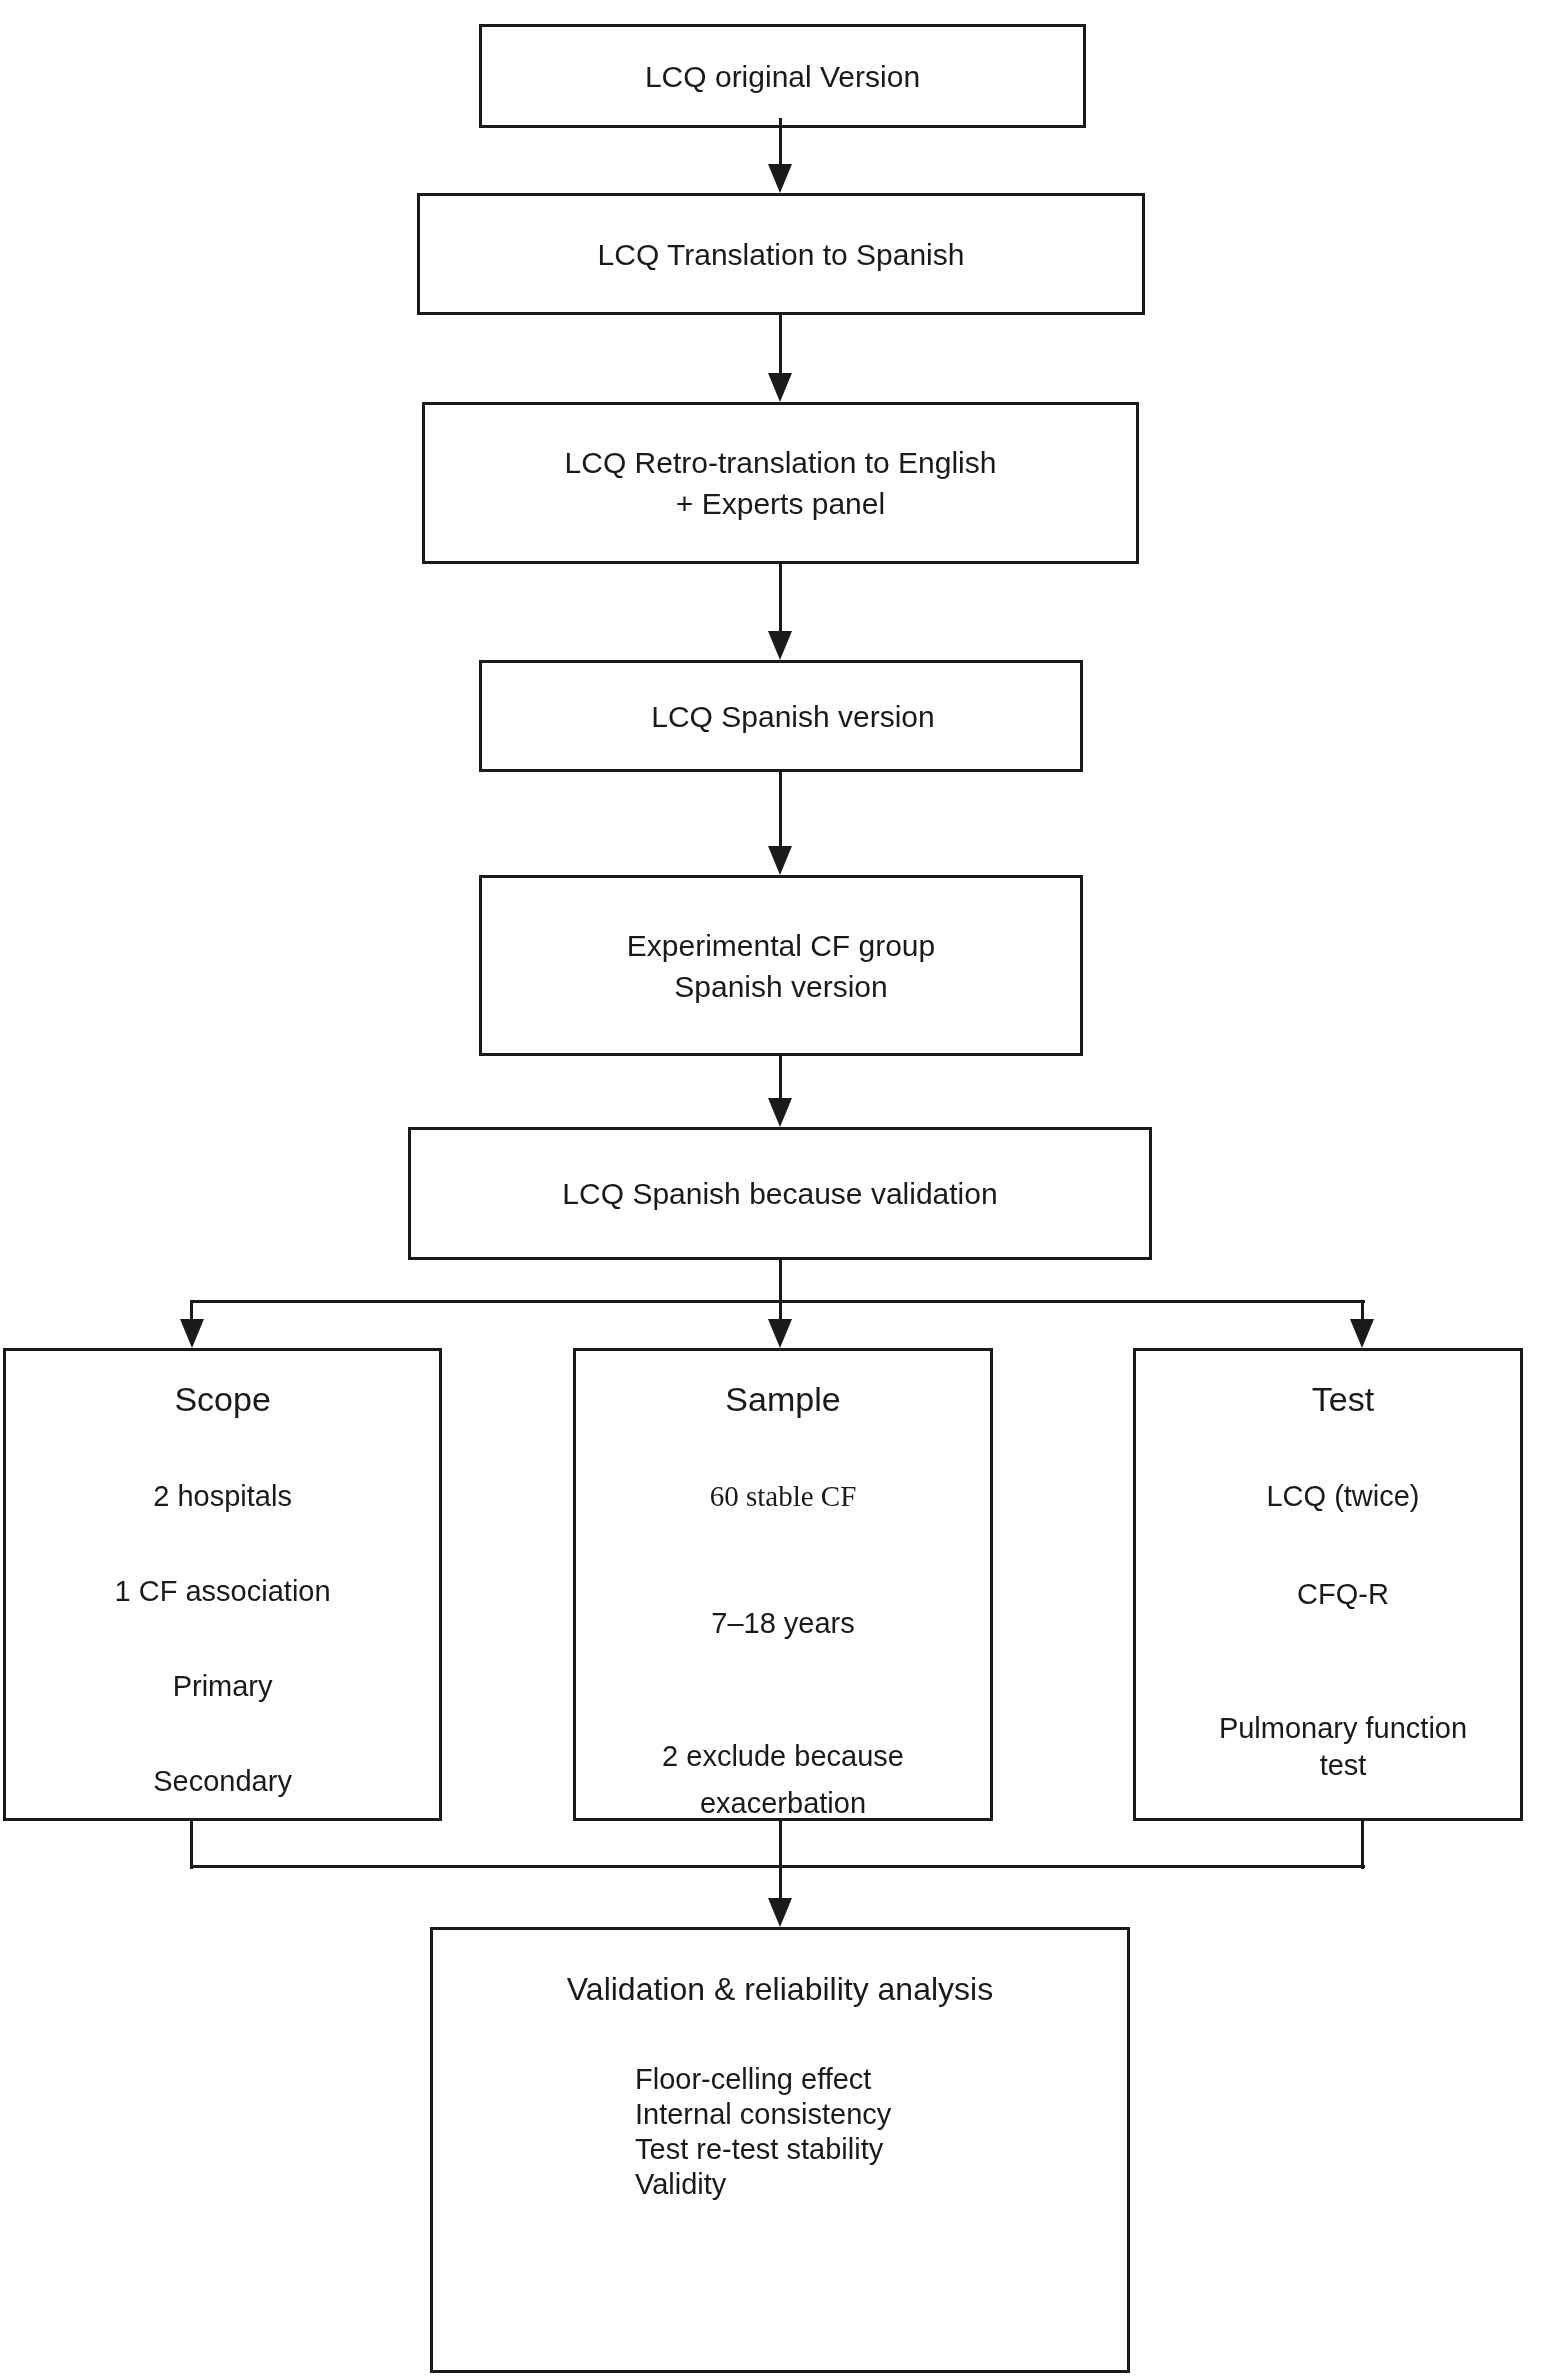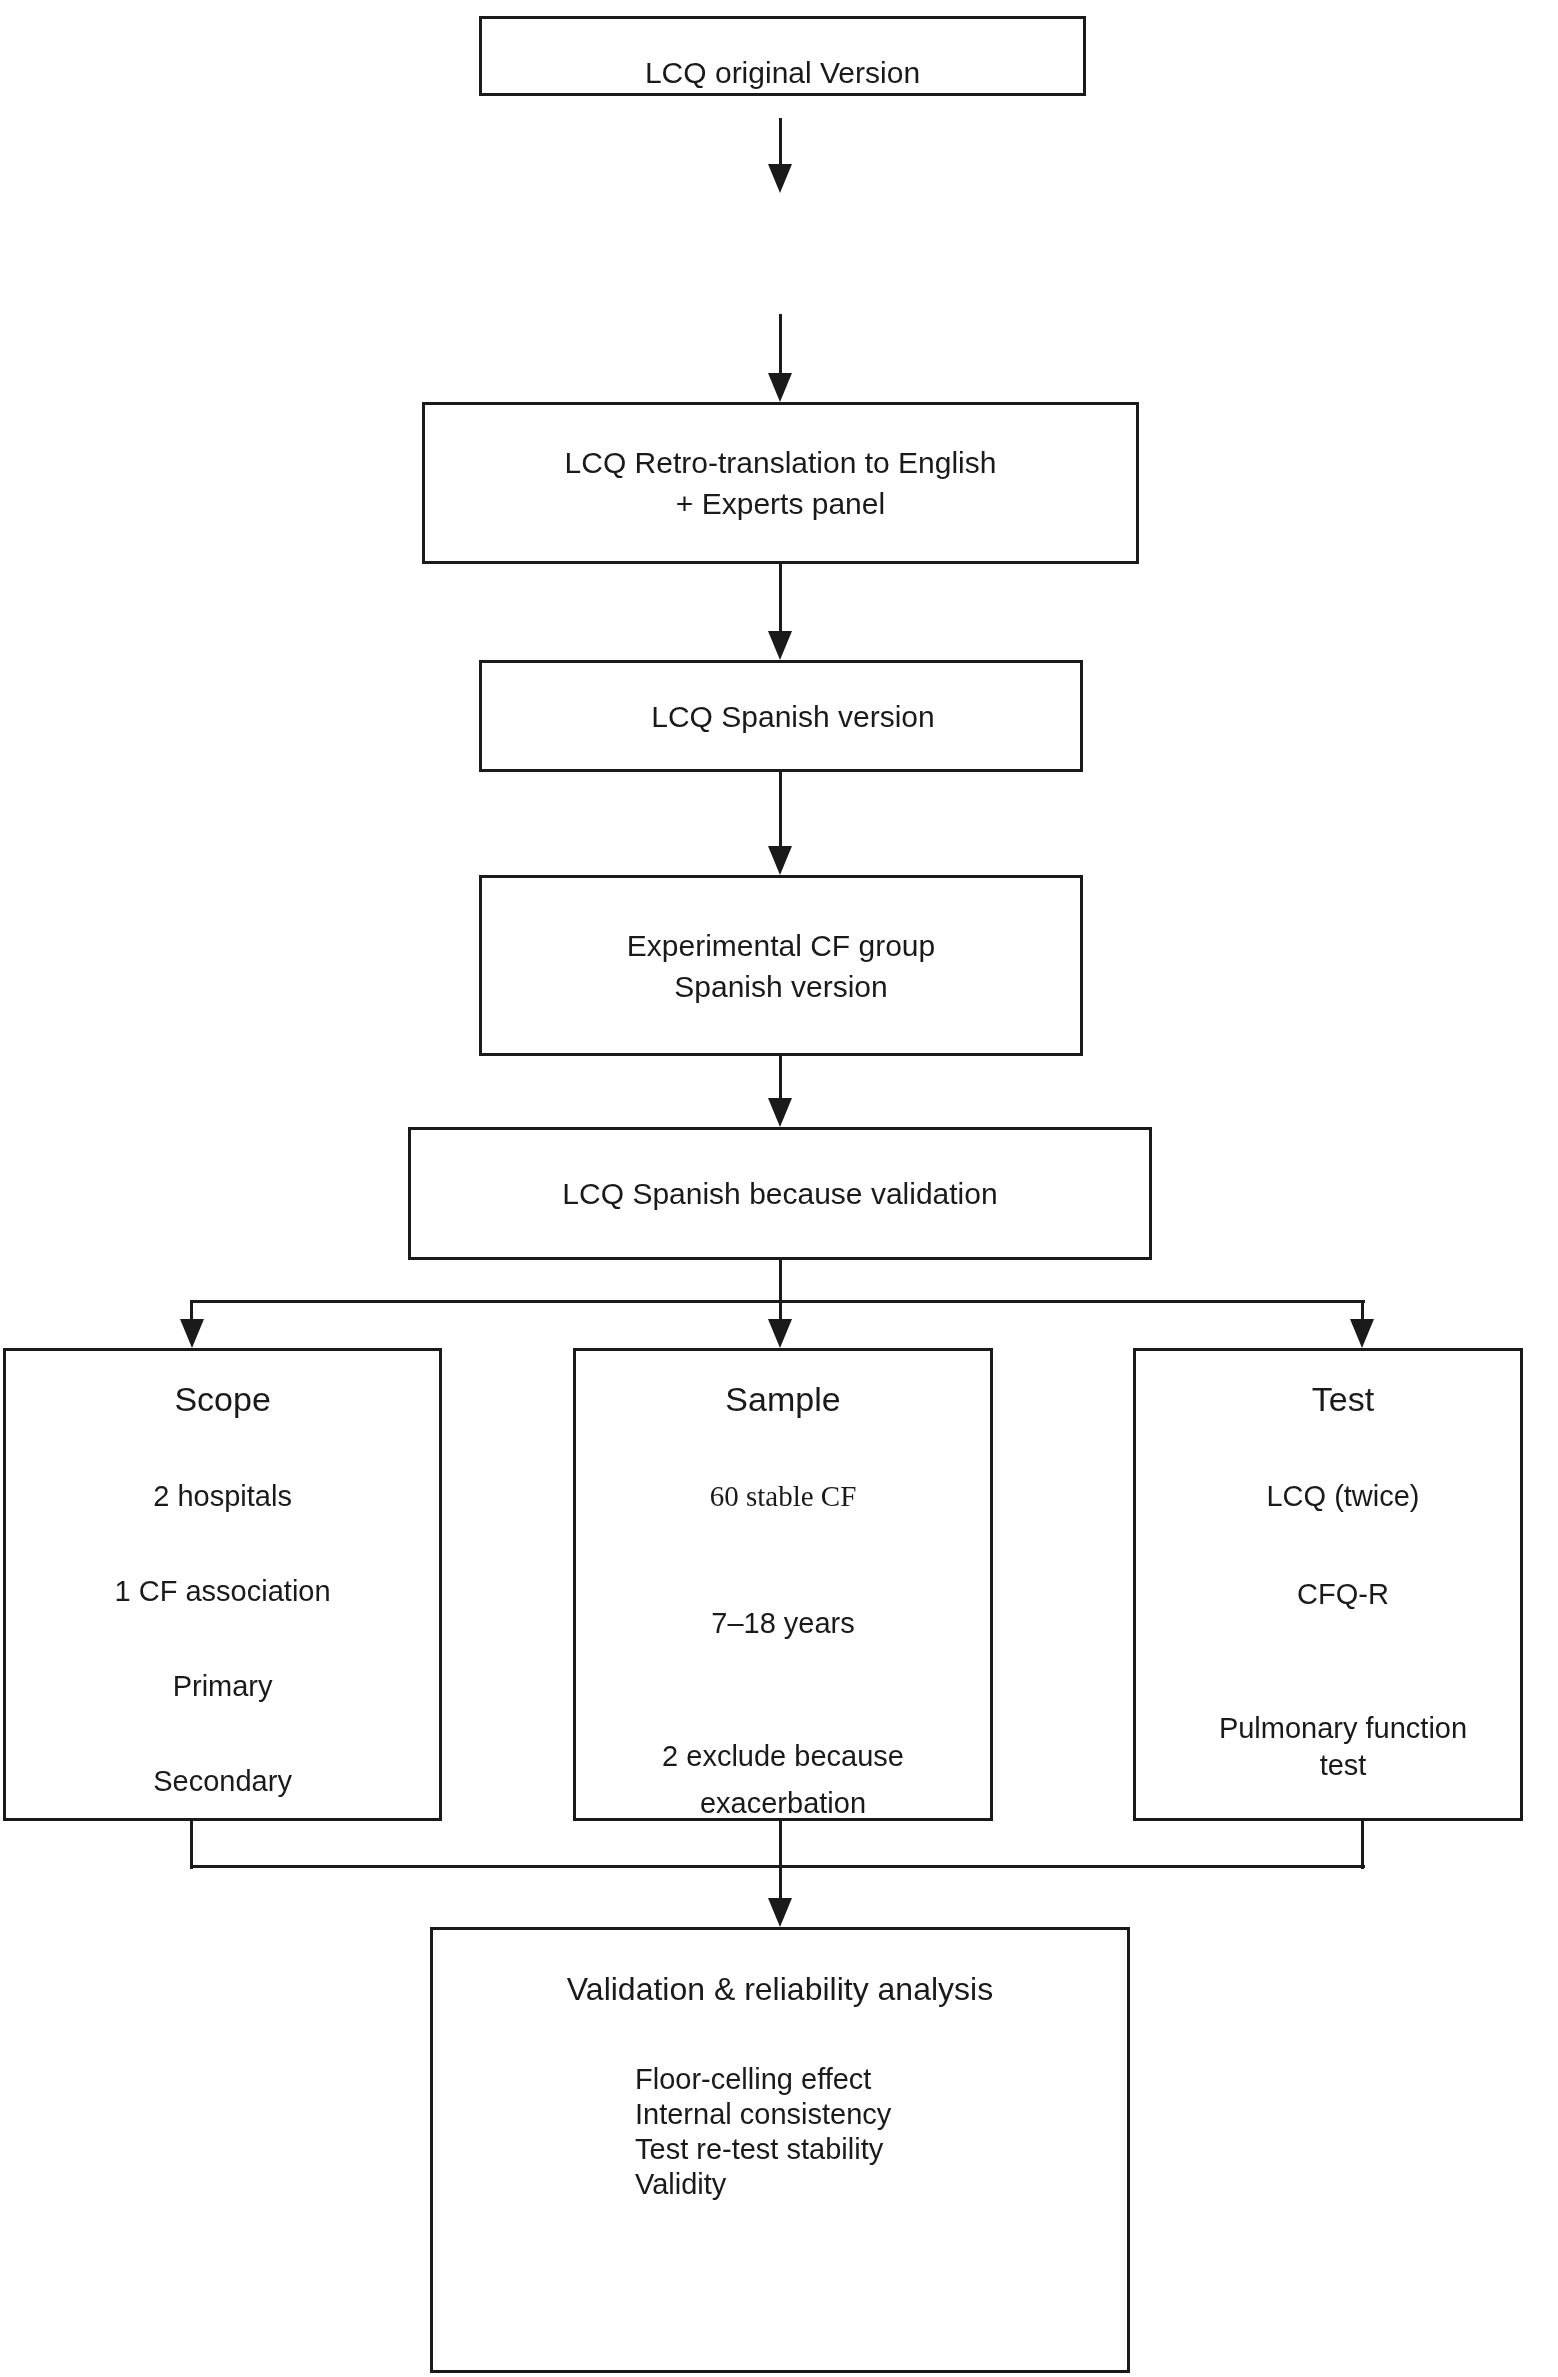--- a/index.html
+++ b/index.html
@@ -2,21 +2,21 @@
 <html style="--ink: #1a1a1a; --bg: #ffffff;font-size:10px"><head>
 <meta charset="utf-8">
 <title>Flowchart</title>
 <style>
   html,body{margin:0;padding:0;background:#fff;}
   .canvas{position:relative;width:1558px;height:2377px;background:var(--bg,#ffffff);
           font-family:"Liberation Sans",sans-serif;color:var(--ink,#1a1a1a);overflow:hidden;}
   .box{position:absolute;box-sizing:border-box;border:3.1px solid var(--ink,#1a1a1a);background:#fff;
        display:flex;align-items:center;justify-content:center;text-align:center;}
   .chain{font-size:30px;line-height:41px;}
-  .b1{left:479px;top:16px;width:607px;height:80px;align-items:flex-end;}
+  .b1{left:479px;top:24px;width:607px;height:104px;}
   .b2{left:417px;top:193px;width:728px;height:122px;}
   .b3{left:422px;top:402px;width:717px;height:162px;}
   .b4{left:479px;top:660px;width:604px;height:112px;padding-left:24px;}
   .b5{left:479px;top:875px;width:604px;height:181px;}
   .b6{left:408px;top:1127px;width:744px;height:133px;}
   .stack{display:flex;flex-direction:column;align-items:center;}
 
   .col{flex-direction:column;justify-content:flex-start;align-items:center;}
   .scopebox{left:3.1px;top:1348px;width:439px;height:473px;}
   .samplebox{left:573px;top:1348px;width:420px;height:473px;}
@@ -59,20 +59,23 @@
 </style>
 </head>
 <body>
 
 <div class="canvas">
 
   <div class="box chain b1">
     <span>LCQ original Version</span>
   </div>
 
+  <div class="box chain b2">
+    <span>LCQ Translation to Spanish</span>
+  </div>
 
   <div class="box chain b3">
     <span class="stack">
       <span>LCQ Retro-translation to English</span>
       <span>+ Experts panel</span>
     </span>
   </div>
 
   <div class="box chain b4">
     <span>LCQ Spanish version</span>

